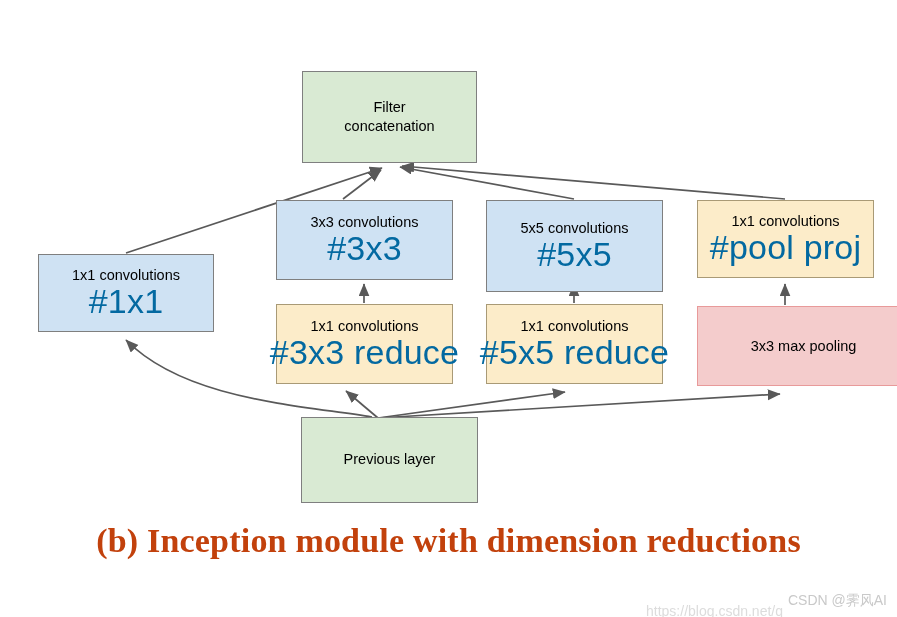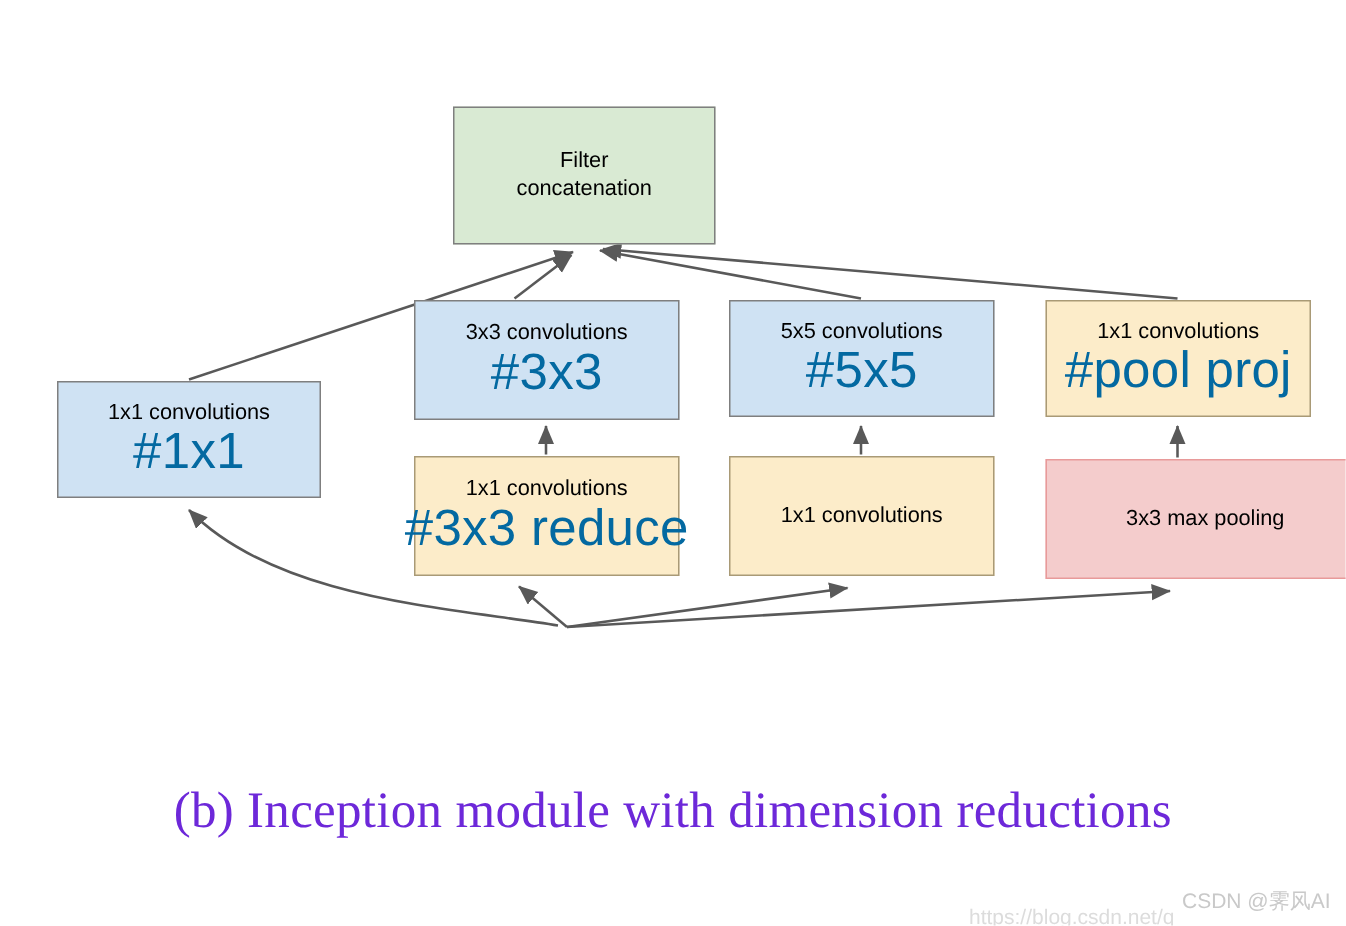--- a/index.html
+++ b/index.html
@@ -71,40 +71,41 @@
     color: #000000;
     font-size: 14.5px;
     line-height: 1.32;
     white-space: pre-line;
   }
 
   
   #n-filter      { left: 302px; top: 71px;  width: 175px; height: 92px; }
   #n-1x1         { left: 38px;  top: 254px; width: 176px; height: 78px; }
   #n-3x3         { left: 276px; top: 200px; width: 177px; height: 80px; }
-  #n-5x5         { left: 486px; top: 200px; width: 177px; height: 78px; }
+  #n-5x5         { left: 486px; top: 200px; width: 177px; height: 92px; }
   #n-poolproj    { left: 697px; top: 200px; width: 177px; height: 78px; }
   #n-3x3red      { left: 276px; top: 304px; width: 177px; height: 80px; }
   #n-5x5red      { left: 486px; top: 304px; width: 177px; height: 80px; }
   #n-maxpool     { left: 697px; top: 306px; width: 213px; height: 80px; }
   #n-prev        { left: 301px; top: 417px; width: 177px; height: 86px; }
 
   
   .overflow-tag .tag { position: relative; }
 
   #caption {
     position: absolute;
     left: 0;
     top: 522px;
     width: 897px;
     text-align: center;
     font-family: "Liberation Serif", serif;
     font-size: 34px;
-    color: #6d28d9;
+    color: #c2410c;
     letter-spacing: 0.2px;
+    font-weight: bold;
   }
 
   #watermark-url {
     position: absolute;
     left: 646px;
     top: 589px;
     font-size: 14px;
     color: #dcdcdc;
     font-family: "Liberation Sans", sans-serif;
     white-space: nowrap;
@@ -178,25 +179,29 @@
     <div class="tag">#pool proj</div>
   </div>
 
   <div class="node n-yellow overflow-tag" id="n-3x3red">
     <div class="title">1x1 convolutions</div>
     <div class="tag">#3x3 reduce</div>
   </div>
 
   <div class="node n-yellow overflow-tag" id="n-5x5red">
     <div class="title">1x1 convolutions</div>
+    <div class="tag">#5x5 reduce</div>
   </div>
 
   <div class="node n-pink" id="n-maxpool">
     <div class="title">3x3 max pooling</div>
   </div>
 
+  <div class="node n-green" id="n-prev">
+    <div class="plain-label">Previous layer</div>
+  </div>
 
   <div id="caption">(b) Inception module with dimension reductions</div>
 
   <div id="watermark-url">https://blog.csdn.net/q</div>
   <div id="watermark-brand">CSDN @霁风AI</div>
 
 </div>
 
 </body></html>

